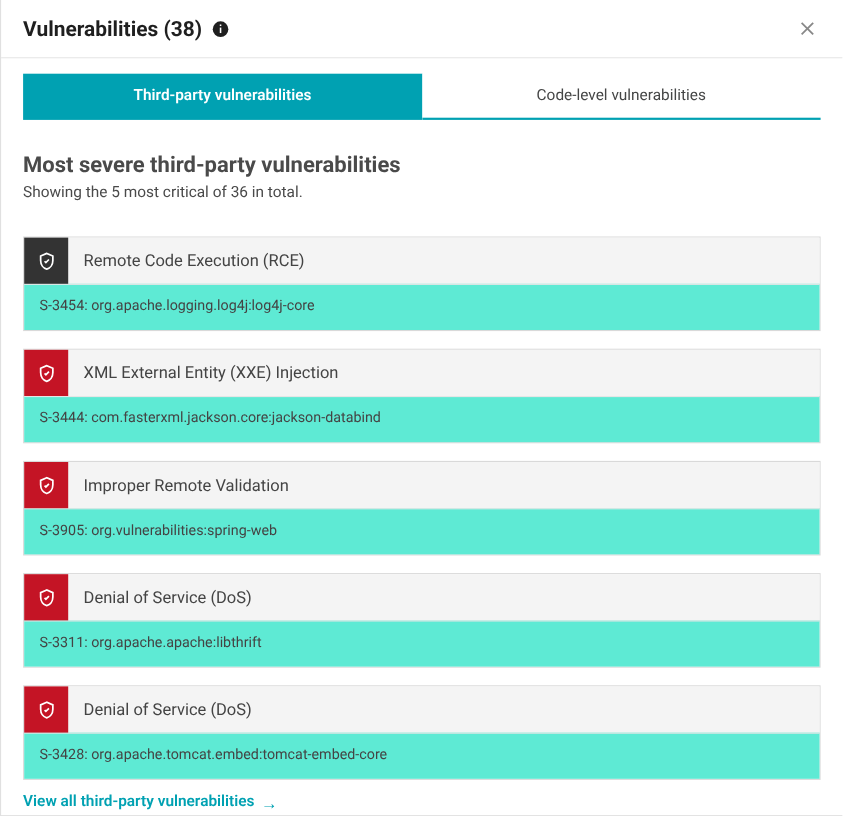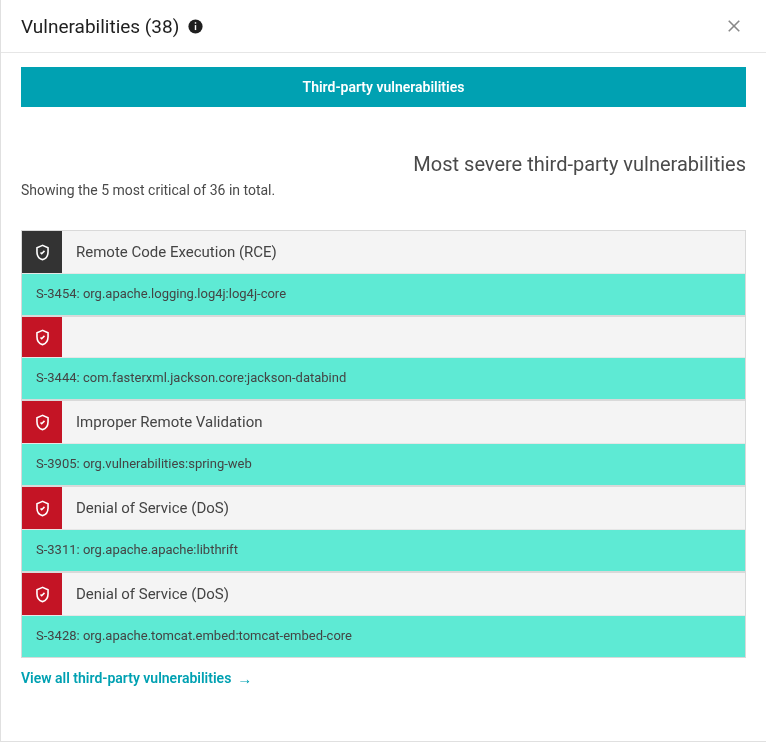--- a/index.html
+++ b/index.html
@@ -23,21 +23,21 @@
       padding: 14px 20px 14px 20px;
       border-bottom: 1px solid #e6e6e6;
     }
     .header-left {
       display: flex;
       align-items: center;
       gap: 8px;
     }
     .panel-title {
       font-size: 19px;
-      font-weight: 400;
+      font-weight: 700;
       color: #1f1f1f;
     }
     .info-icon {
       display: inline-flex;
       align-items: center;
       justify-content: center;
       color: #1f1f1f;
     }
     .info-icon svg { width: 17px; height: 17px; }
     .close-btn {
@@ -47,54 +47,54 @@
       line-height: 1;
       width: 24px; height: 24px;
       display:flex; align-items:center; justify-content:center;
     }
     .body {
       padding: 14px 20px 20px 20px;
     }
     .tabs {
       display: flex;
       width: 100%;
-      margin-bottom: 45px;
+      margin-bottom: 28px;
     }
     .tab {
       flex: 1;
       text-align: center;
       padding: 12px 10px;
       font-size: 14px;
       cursor: pointer;
     }
     .tab.active {
       background: #00a1b2;
       color: #fff;
       font-weight: 600;
     }
     .tab.inactive {
       background: #fff;
       color: #454646;
       border-bottom: 2px solid #00a1b2;
     }
     .section-title {
       font-size: 20px;
-      font-weight: 400;
+      font-weight: 700;
       color: #4a4a4a;
       margin-bottom: 6px;
-      text-align: right;
     }
     .section-sub {
       font-size: 14px;
       color: #4a4a4a;
       margin-bottom: 32px;
     }
     .vuln-list {
       display: flex;
       flex-direction: column;
+      gap: 16px;
     }
     .vuln-card {
       border: 1px solid #d9d9d9;
     }
     .vuln-head {
       display: flex;
       align-items: stretch;
       background: #f4f4f4;
     }
     .vuln-icon {
@@ -152,20 +152,21 @@
       <svg viewBox="0 0 24 24" width="18" height="18" stroke="currentColor" stroke-width="2.2" fill="none">
           <line x1="5" y1="5" x2="19" y2="19"></line>
           <line x1="19" y1="5" x2="5" y2="19"></line>
         </svg>
     </div>
   </div>
 
   <div class="body">
     <div class="tabs">
       <div class="tab active">Third-party vulnerabilities</div>
+      <div class="tab inactive">Code-level vulnerabilities</div>
     </div>
 
     <div class="section-title">Most severe third-party vulnerabilities</div>
     <div class="section-sub">Showing the 5 most critical of 36 in total.</div>
 
     <div class="vuln-list">
         <div class="vuln-card">
           <div class="vuln-head">
             <div class="vuln-icon sev-black">
               <svg viewBox="0 0 24 24" fill="none" stroke="currentColor" stroke-width="2">
@@ -178,20 +179,21 @@
           <div class="vuln-detail">S-3454: org.apache.logging.log4j:log4j-core</div>
         </div>
         <div class="vuln-card">
           <div class="vuln-head">
             <div class="vuln-icon sev-red">
               <svg viewBox="0 0 24 24" fill="none" stroke="currentColor" stroke-width="2">
                 <path d="M12 3 L5 6 V11 C5 16 8 20 12 21 C16 20 19 16 19 11 V6 Z"></path>
                 <path d="M9.5 12 L11 13.5 L14.5 10"></path>
               </svg>
             </div>
+            <div class="vuln-title">XML External Entity (XXE) Injection</div>
           </div>
           <div class="vuln-detail">S-3444: com.fasterxml.jackson.core:jackson-databind</div>
         </div>
         <div class="vuln-card">
           <div class="vuln-head">
             <div class="vuln-icon sev-red">
               <svg viewBox="0 0 24 24" fill="none" stroke="currentColor" stroke-width="2">
                 <path d="M12 3 L5 6 V11 C5 16 8 20 12 21 C16 20 19 16 19 11 V6 Z"></path>
                 <path d="M9.5 12 L11 13.5 L14.5 10"></path>
               </svg>

